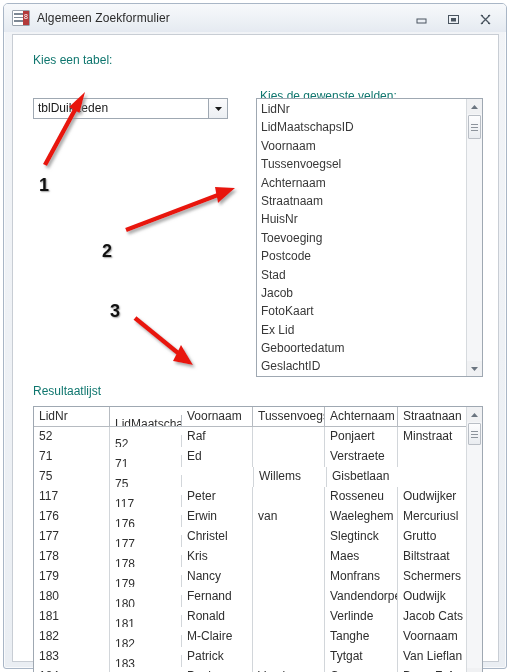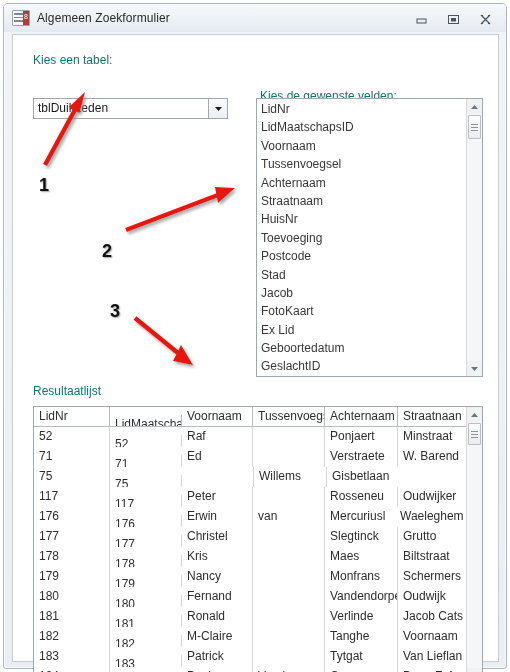--- a/index.html
+++ b/index.html
@@ -344,21 +344,20 @@
             <div class="grid-cell c3"></div>
             <div class="grid-cell c4">Ponjaert</div>
             <div class="grid-cell c5">Minstraat</div>
           </div>
           <div class="grid-row">
             <div class="grid-cell c0">71</div>
             <div class="grid-cell c1">71</div>
             <div class="grid-cell c2">Ed</div>
             <div class="grid-cell c3"></div>
             <div class="grid-cell c4">Verstraete</div>
-            <div class="grid-cell c5">W. Barend</div>
           </div>
           <div class="grid-row">
             <div class="grid-cell c0">75</div>
             <div class="grid-cell c1">75</div>
             <div class="grid-cell c3"></div>
             <div class="grid-cell c4">Willems</div>
             <div class="grid-cell c5">Gisbetlaan</div>
           </div>
           <div class="grid-row">
             <div class="grid-cell c0">117</div>
@@ -366,22 +365,22 @@
             <div class="grid-cell c2">Peter</div>
             <div class="grid-cell c3"></div>
             <div class="grid-cell c4">Rosseneu</div>
             <div class="grid-cell c5">Oudwijker</div>
           </div>
           <div class="grid-row">
             <div class="grid-cell c0">176</div>
             <div class="grid-cell c1">176</div>
             <div class="grid-cell c2">Erwin</div>
             <div class="grid-cell c3">van</div>
+            <div class="grid-cell c4">Waeleghem</div>
             <div class="grid-cell c5">Mercuriusl</div>
-            <div class="grid-cell c4">Waeleghem</div>
           </div>
           <div class="grid-row">
             <div class="grid-cell c0">177</div>
             <div class="grid-cell c1">177</div>
             <div class="grid-cell c2">Christel</div>
             <div class="grid-cell c3"></div>
             <div class="grid-cell c4">Slegtinck</div>
             <div class="grid-cell c5">Grutto</div>
           </div>
           <div class="grid-row">

